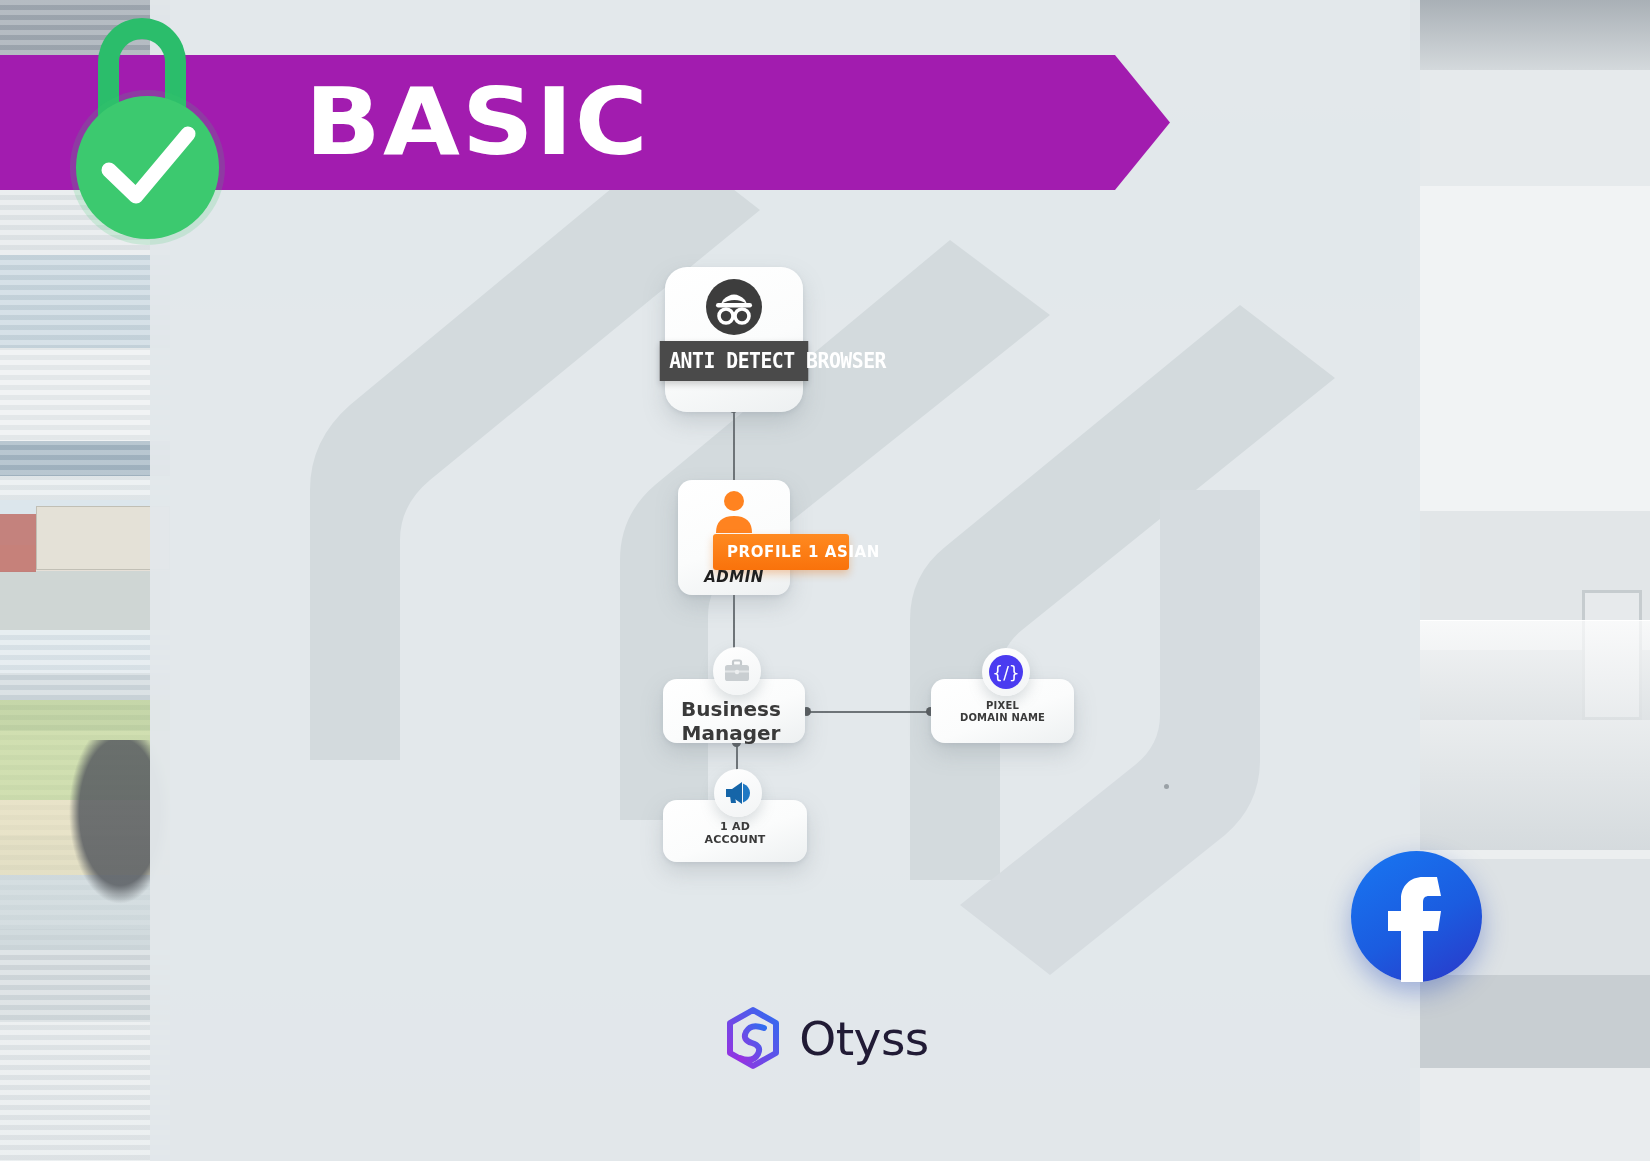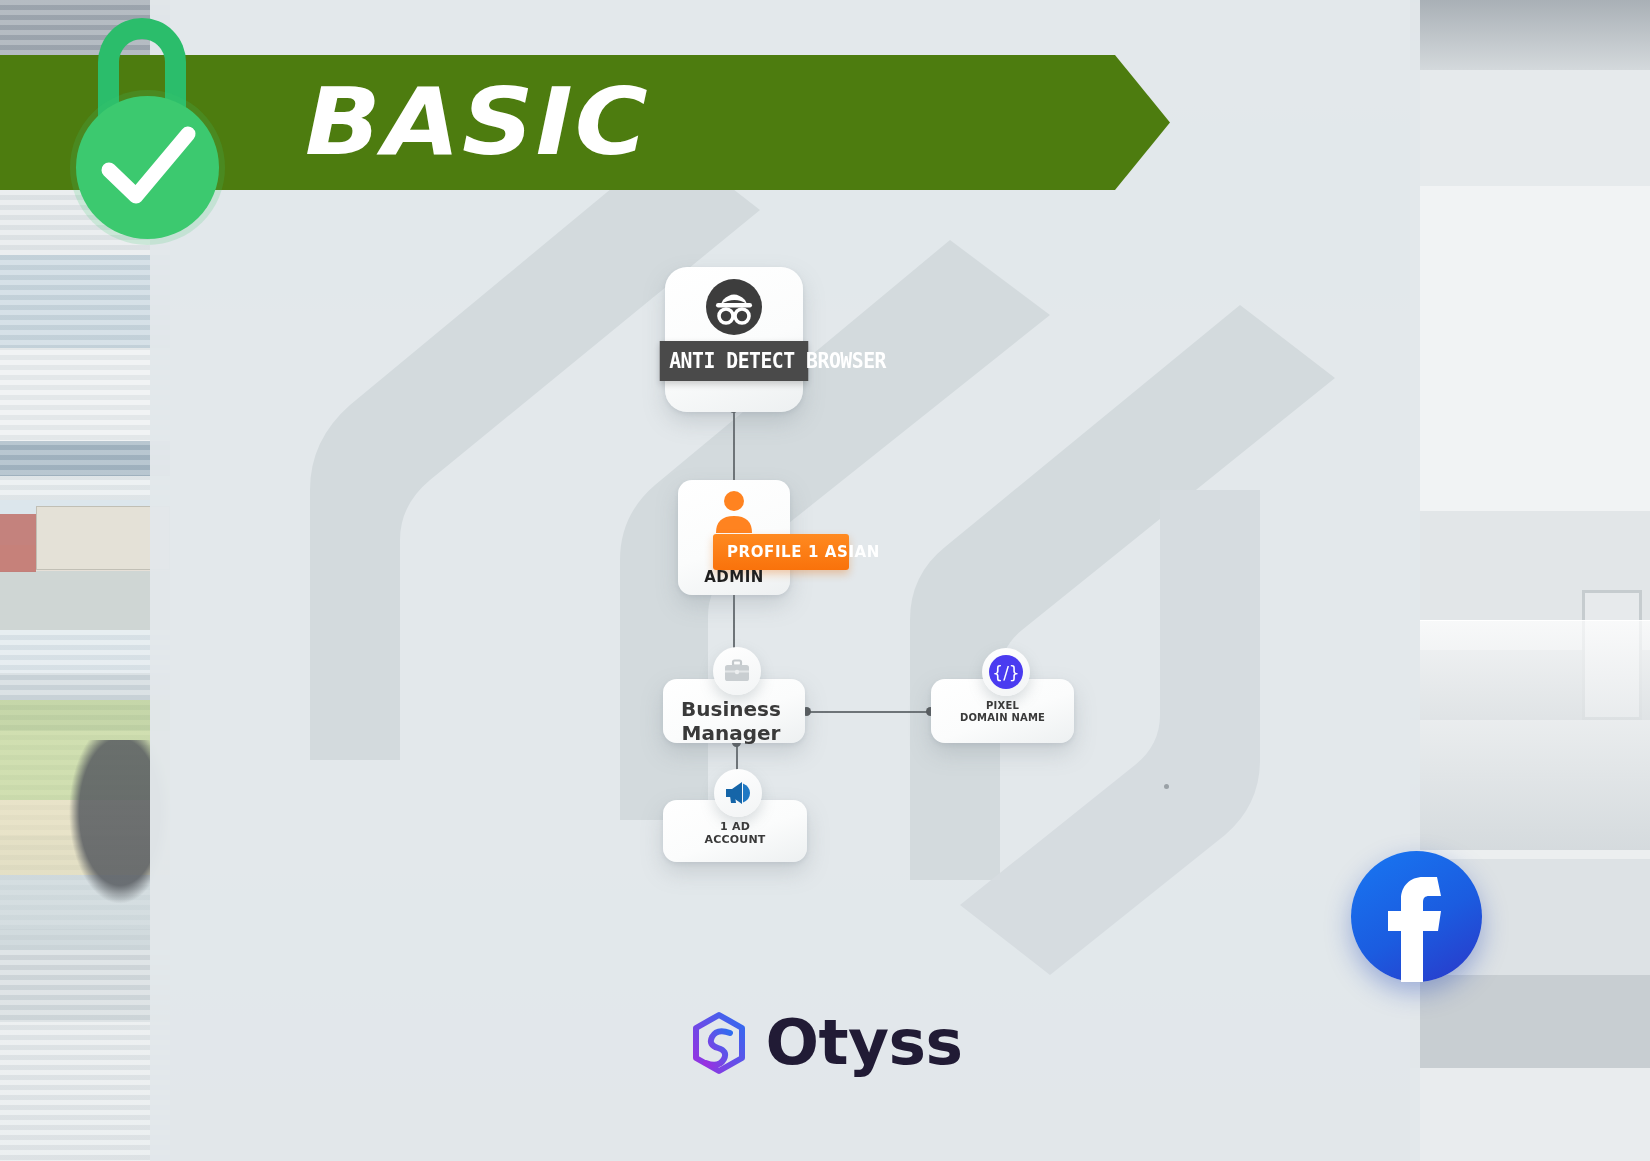--- a/index.html
+++ b/index.html
@@ -86,23 +86,23 @@
   
   .watermark {
     position: absolute; left: 150px; top: 60px; width: 1270px; height: 1020px;
     overflow: hidden; opacity: 1;
   }
   .watermark svg { position:absolute; left:0; top:0; }
 
   
   .banner {
     position: absolute; left: 0; top: 55px; width: 1170px; height: 135px;
-    background: #4d7c0f;
+    background: #a21caf;
     clip-path: polygon(0 0, calc(100% - 55px) 0, 100% 50%, calc(100% - 55px) 100%, 0 100%);
-    display: flex; align-items: center; font-style: italic;
+    display: flex; align-items: center;
   }
   .banner-title {
     margin-left: 305px;
     color: #fff;
     font-family: "DejaVu Sans", sans-serif;
     font-weight: 700;
     font-size: 92px;
     letter-spacing: 2px;
     line-height: 1;
     transform: scaleX(1.08);
@@ -184,21 +184,21 @@
     background: #55595c;
   }
 
   
   .brand {
     position: absolute; left: 0; right: 0; top: 1006px;
     display: flex; align-items: center; justify-content: center; gap: 14px;
   }
   .brand-name {
     font-family: "DejaVu Sans", sans-serif;
-    font-weight: 700; font-size: 63px; color: #211b35;
+    font-weight: 400; font-size: 47px; color: #211b35;
     letter-spacing: -.5px;
   }
 
   
   .fb {
     position: absolute; left: 1351px; top: 851px; width: 131px; height: 131px;
     border-radius: 50%;
     background: linear-gradient(150deg,#1877f2 0%, #1b5ce0 55%, #2b37c8 100%);
     box-shadow: 0 10px 26px rgba(20,60,180,.35);
     display:flex; align-items:center; justify-content:center;
@@ -279,21 +279,21 @@
   <div class="node-label-dark" style="left:655px; top:341px; width:158px;">ANTI DETECT BROWSER</div>
 
   <div class="node" style="left:678px; top:480px; width:112px; height:115px;"></div>
   <div style="position:absolute; left:713px; top:489px; width:42px; height:44px;">
     <svg width="42" height="44" viewBox="0 0 42 44">
       <circle cx="21" cy="12" r="10" fill="#ff8320"></circle>
       <path d="M3 44 q0 -17 18 -17 q18 0 18 17 z" fill="#ff8320"></path>
     </svg>
   </div>
   <div class="node-label-orange" style="left:666px; top:534px; width:136px;margin-left:47px;">PROFILE 1 ASIAN</div>
-  <div class="node-text" style="left:678px; top:568px; width:112px; font-size:15px; letter-spacing:.5px; color:#1f1f1f;">ADMIN</div>
+  <div class="node-text" style="left:678px; top:568px; width:112px; font-size:15px; letter-spacing:.5px; color:#1f1f1f;font-style:italic;">ADMIN</div>
 
   <div class="node" style="left:663px; top:679px; width:142px; height:64px;"></div>
   <div class="badge-circle" style="left:713px; top:647px; width:48px; height:48px;">
     <svg width="26" height="24" viewBox="0 0 26 24">
       <rect x="9" y="1.5" width="8" height="5" rx="1.6" fill="none" stroke="#c4c9cc" stroke-width="2.2"></rect>
       <rect x="1" y="6" width="24" height="16" rx="2.6" fill="#c9ced1"></rect>
       <rect x="1" y="11.5" width="24" height="2" fill="#e3e6e8"></rect>
       <circle cx="13" cy="13" r="2.2" fill="#eceeef"></circle>
     </svg>
   </div>

